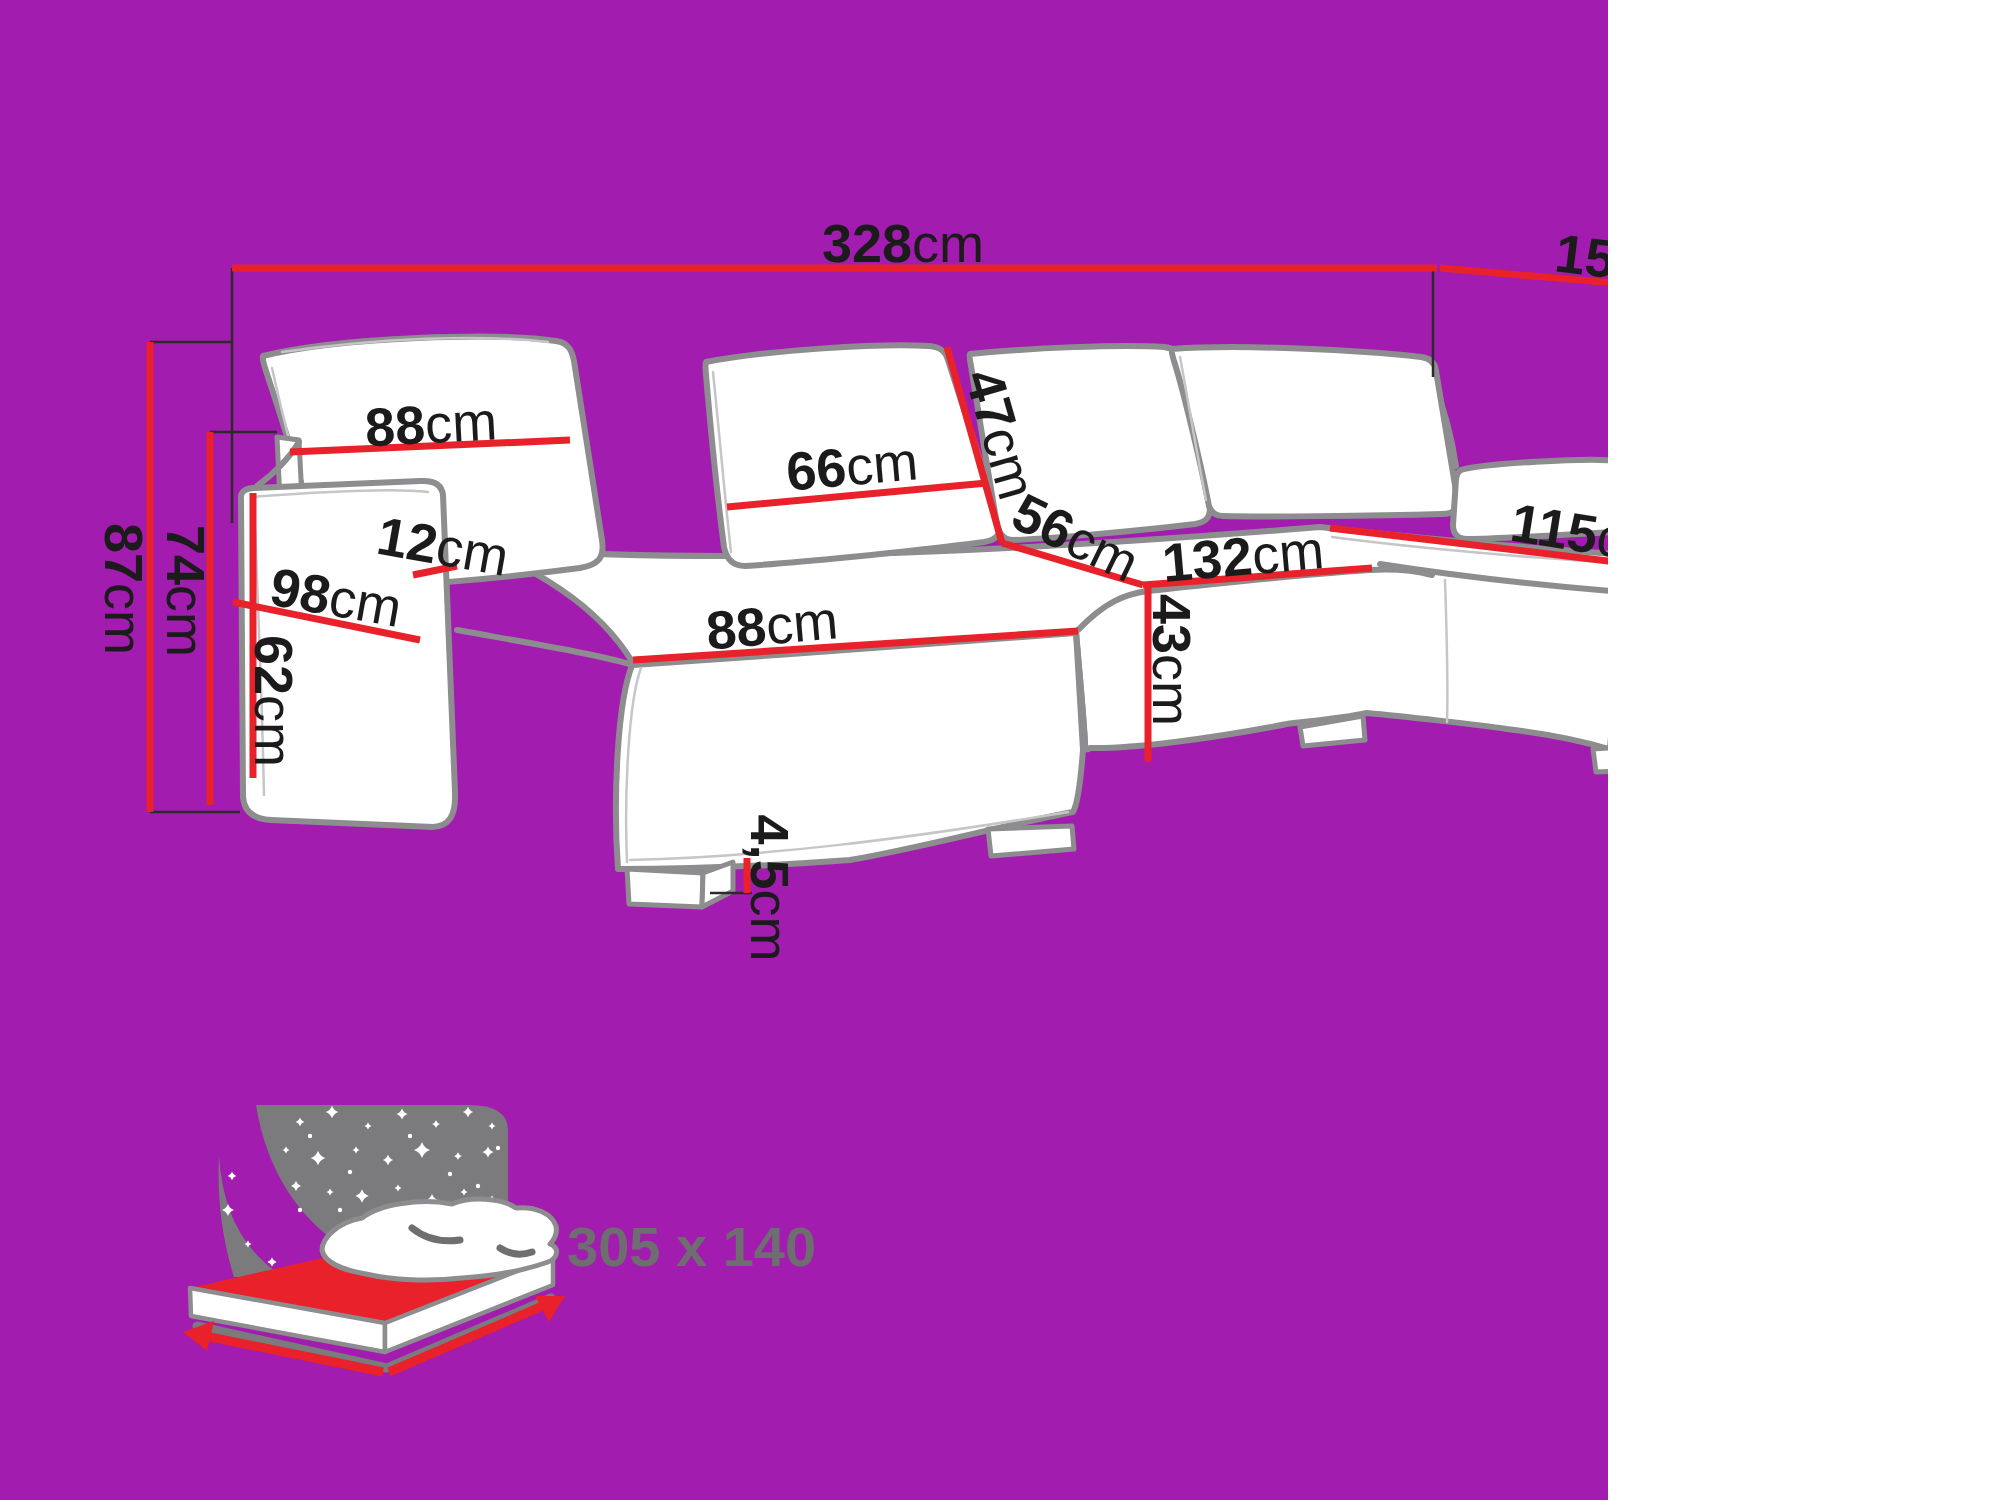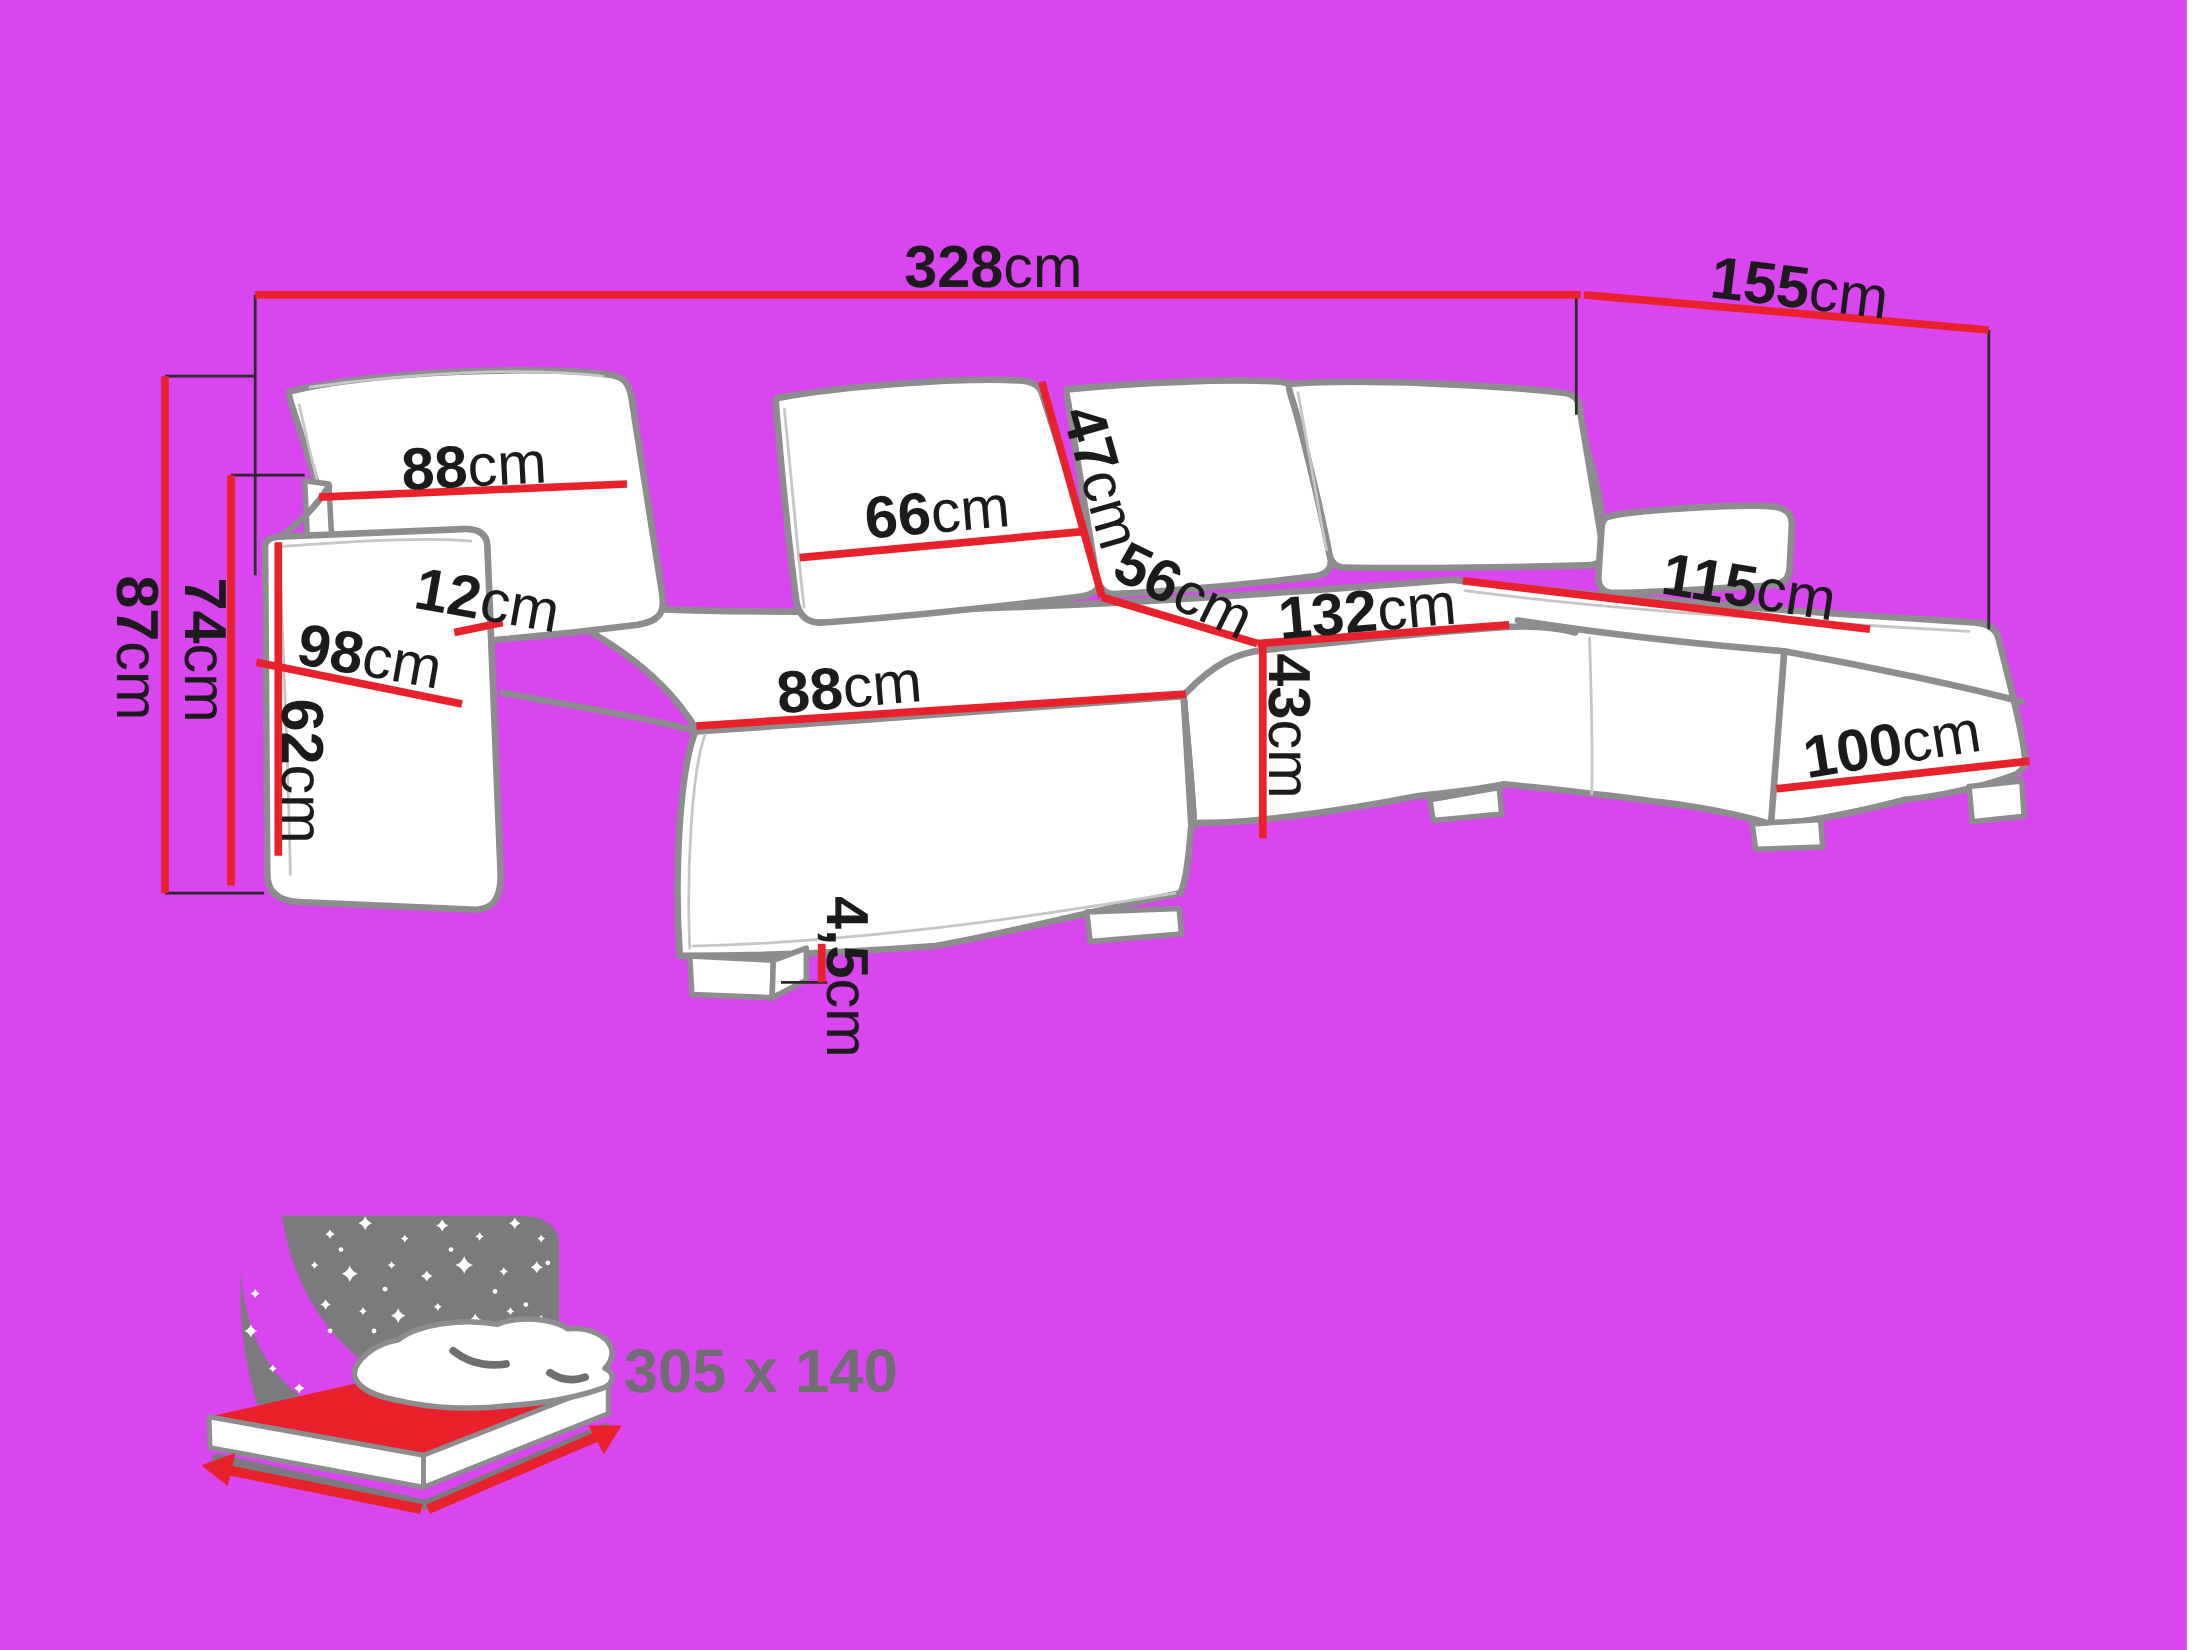--- a/index.html
+++ b/index.html
@@ -1,16 +1,16 @@
 <!DOCTYPE html>
 <html><head>
 <meta charset="utf-8">
 <style>
   html,body{margin:0;padding:0;background:#ffffff;}
-  #stage{position:relative;width:1988px;height:1500px;background:#d946ef;overflow:hidden;
+  #stage{position:relative;width:1608px;height:1500px;background:#a21caf;overflow:hidden;
          font-family:"Liberation Sans", sans-serif;text-align:center;}
   svg{position:absolute;left:0;top:0;}
   .sketch{fill:#ffffff;stroke:#8d8d8f;stroke-width:6;stroke-linejoin:round;stroke-linecap:round;}
   .sketch-line{fill:none;stroke:#8d8d8f;stroke-width:6;stroke-linejoin:round;stroke-linecap:round;}
   .sketch-thin{fill:none;stroke:#c6c6c8;stroke-width:2.5;stroke-linecap:round;}
   .leg{fill:#ffffff;stroke:#8d8d8f;stroke-width:5;stroke-linejoin:round;}
   .construction{stroke:#2b2b2b;stroke-width:2.5;stroke-linecap:butt;fill:none;}
   .dimline{stroke:#e8212a;stroke-width:7;stroke-linecap:butt;fill:none;}
   .dim{font-family:"Liberation Sans",sans-serif;font-size:54px;font-weight:700;fill:#1b1b1b;
        text-anchor:middle;dominant-baseline:central;}

